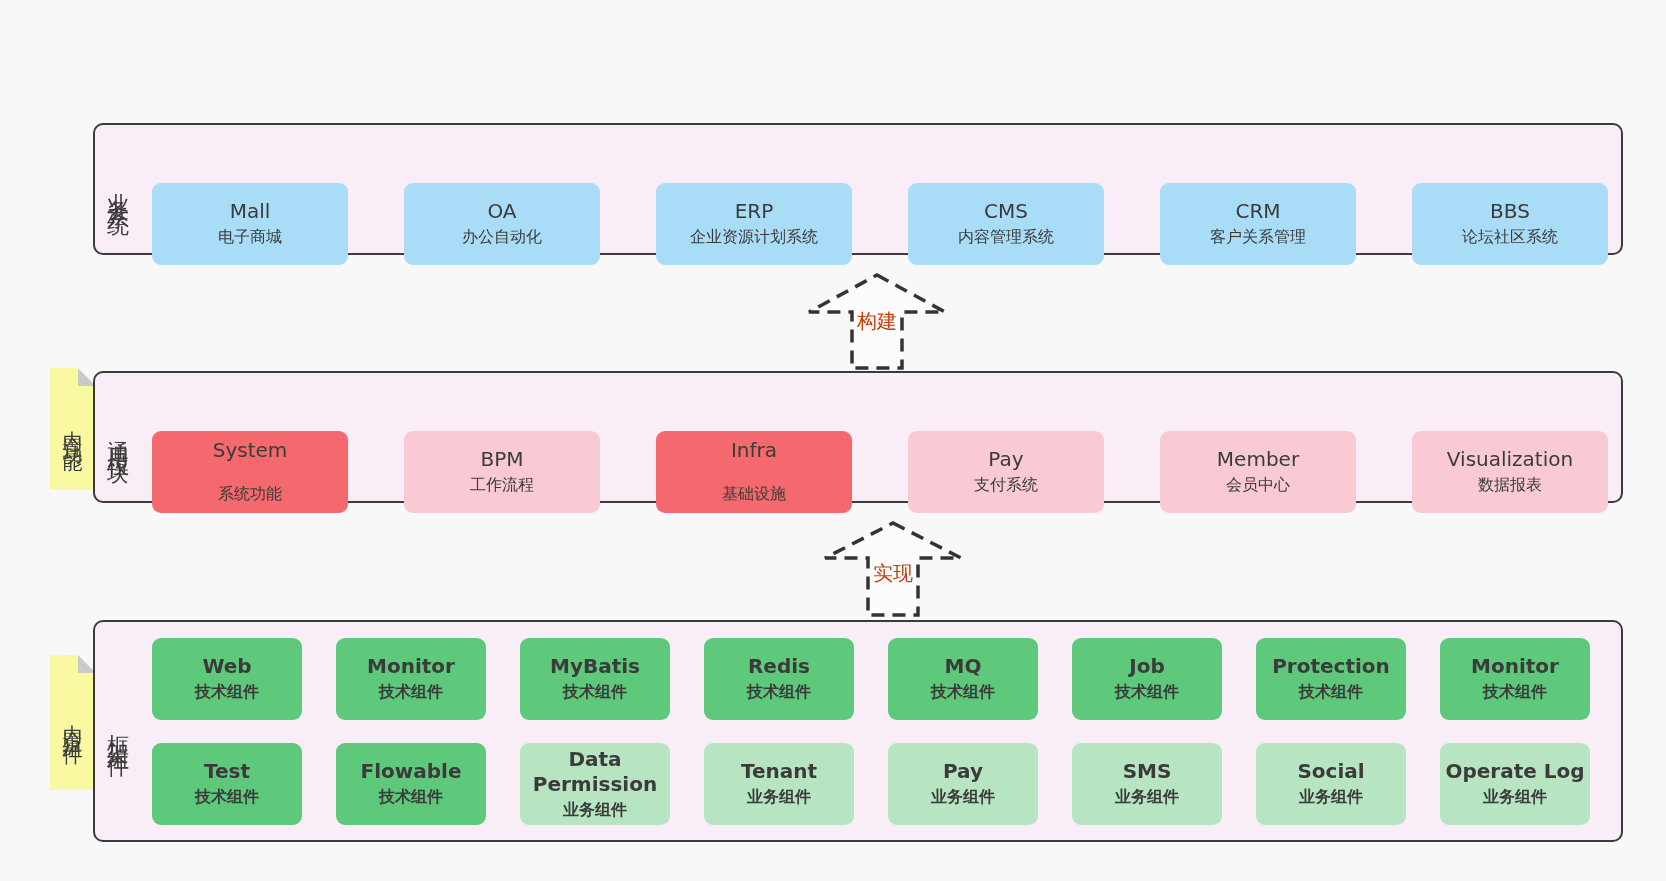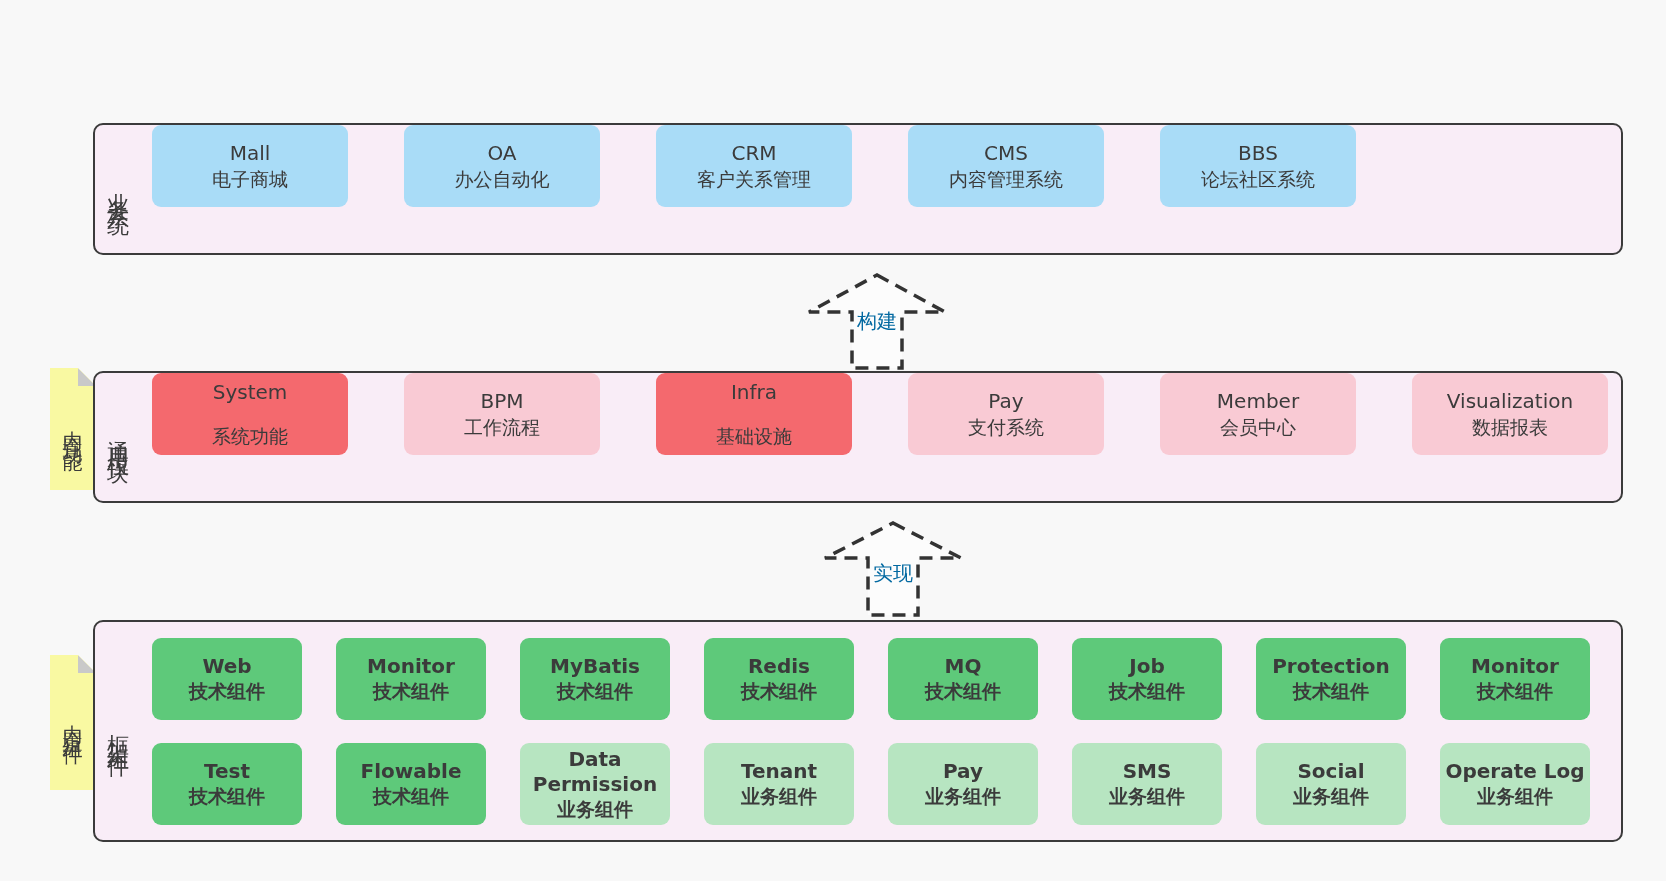--- a/index.html
+++ b/index.html
@@ -14,42 +14,42 @@
           clip-path:polygon(0 0, 100% 100%, 0 100%);}
   .sticky-label{writing-mode:vertical-rl;text-orientation:upright;font-size:20px;
           letter-spacing:7px;line-height:1;color:#3b3b3b;}
 
   
   .panel{position:absolute;left:93px;width:1530px;background:#f9edf7;border:2px solid #3b3b3b;
          border-radius:10px;z-index:1;box-sizing:border-box;}
   .vlabel{position:absolute;left:12px;top:50%;transform:translateY(-50%);
          writing-mode:vertical-rl;text-orientation:upright;font-size:22px;
          letter-spacing:7px;line-height:1;color:#3b3b3b;white-space:nowrap;}
-  .row{position:absolute;left:57px;top:0;height:100%;display:flex;align-items:flex-start;gap:56px;}
+  .row{position:absolute;left:57px;top:12px;height:100%;display:flex;align-items:flex-end;gap:56px;}
   .grid{position:absolute;left:57px;top:16px;display:grid;
         grid-template-columns:repeat(8,150px);gap:23px 34px;font-weight:bold;}
 
   
   .box{width:196px;height:82px;border-radius:9px;display:flex;flex-direction:column;
        align-items:center;justify-content:center;text-align:center;line-height:26px;
        padding:2px;box-sizing:border-box;}
   .grid .box{width:150px;line-height:25px;}
   .box .en{font-size:20px;}
-  .box .zh{font-size:19px;}
+  .box .zh{font-size:16px;}
   .blue{background:#a9dcf7;}
   .red{background:#f4696e;gap:18px;}
   .pink{background:#f9cad4;}
   .green{background:#5ec97a;}
   .greenlight{background:#b7e5c1;}
 
   
   .arrow{position:absolute;z-index:0;}
   .arrow svg{display:block;}
   .arrow-label{position:absolute;left:50%;transform:translateX(-50%);background:#fcfcfc;
-       font-size:20px;padding:0 3px;white-space:nowrap;color:#0369a1;}
+       font-size:20px;padding:0 3px;white-space:nowrap;color:#c2410c;}
 </style>
 </head>
 <body>
 
 <div class="canvas">
 
   <div class="sticky" style="top:368px;height:122px;">
     <div class="fold"></div>
     <div class="sticky-label">内置功能</div>
   </div>
@@ -77,26 +77,30 @@
     <div class="row">
       <div class="box blue">
           <span class="en">Mall</span>
           <span class="zh">电子商城</span>
         </div>
       <div class="box blue">
           <span class="en">OA</span>
           <span class="zh">办公自动化</span>
         </div>
       <div class="box blue">
+          <span class="en">ERP</span>
+          <span class="zh">企业资源计划系统</span>
+        </div>
+      <div class="box blue">
+          <span class="en">CMS</span>
+          <span class="zh">内容管理系统</span>
+        </div>
+      <div class="box blue">
           <span class="en">CRM</span>
           <span class="zh">客户关系管理</span>
-        </div>
-      <div class="box blue">
-          <span class="en">CMS</span>
-          <span class="zh">内容管理系统</span>
         </div>
       <div class="box blue">
           <span class="en">BBS</span>
           <span class="zh">论坛社区系统</span>
         </div>
     </div>
   </section>
 
   <section class="panel" style="top:371px;height:132px;">
     <div class="vlabel">通用模块</div>

